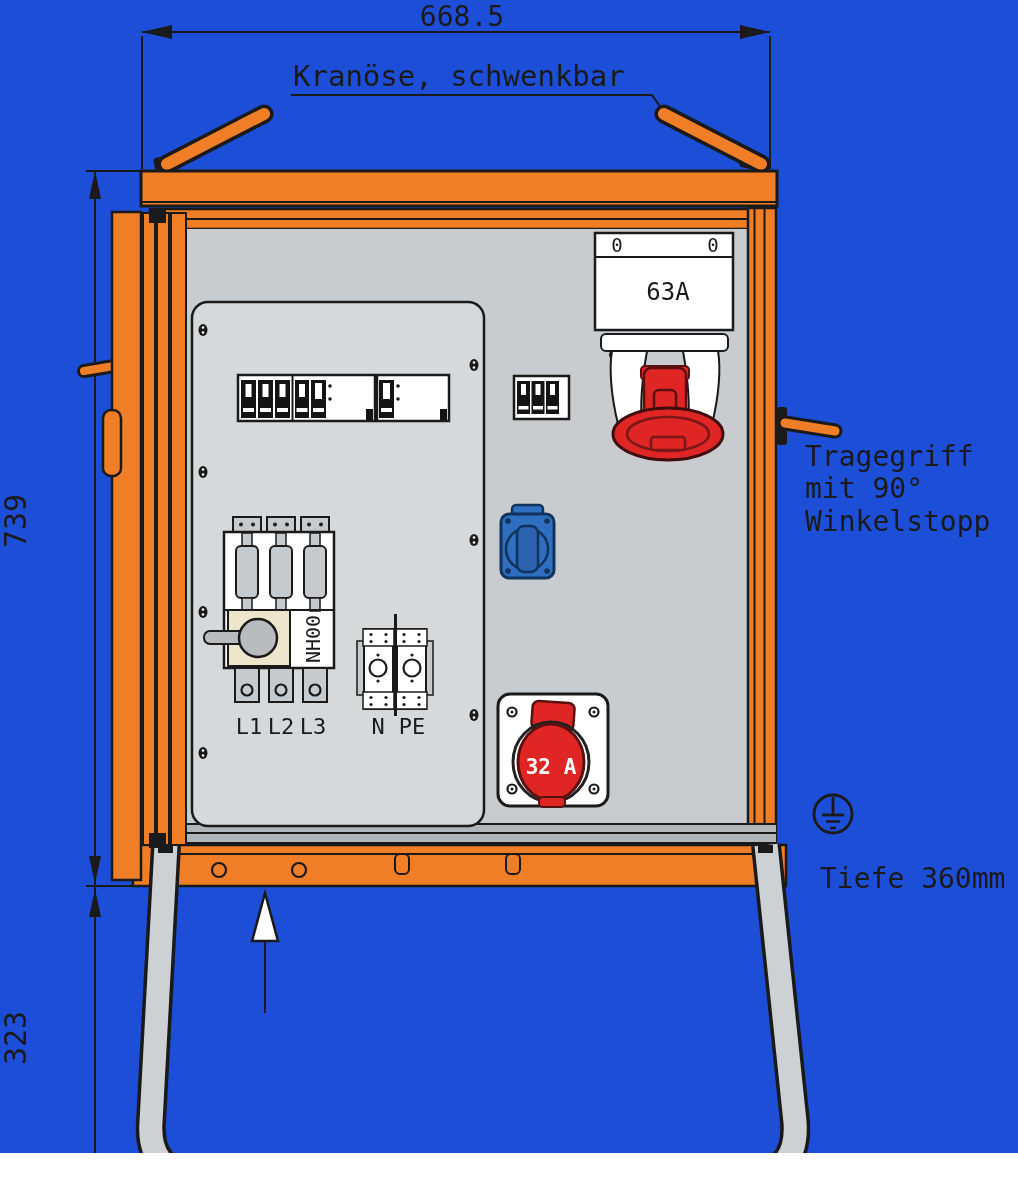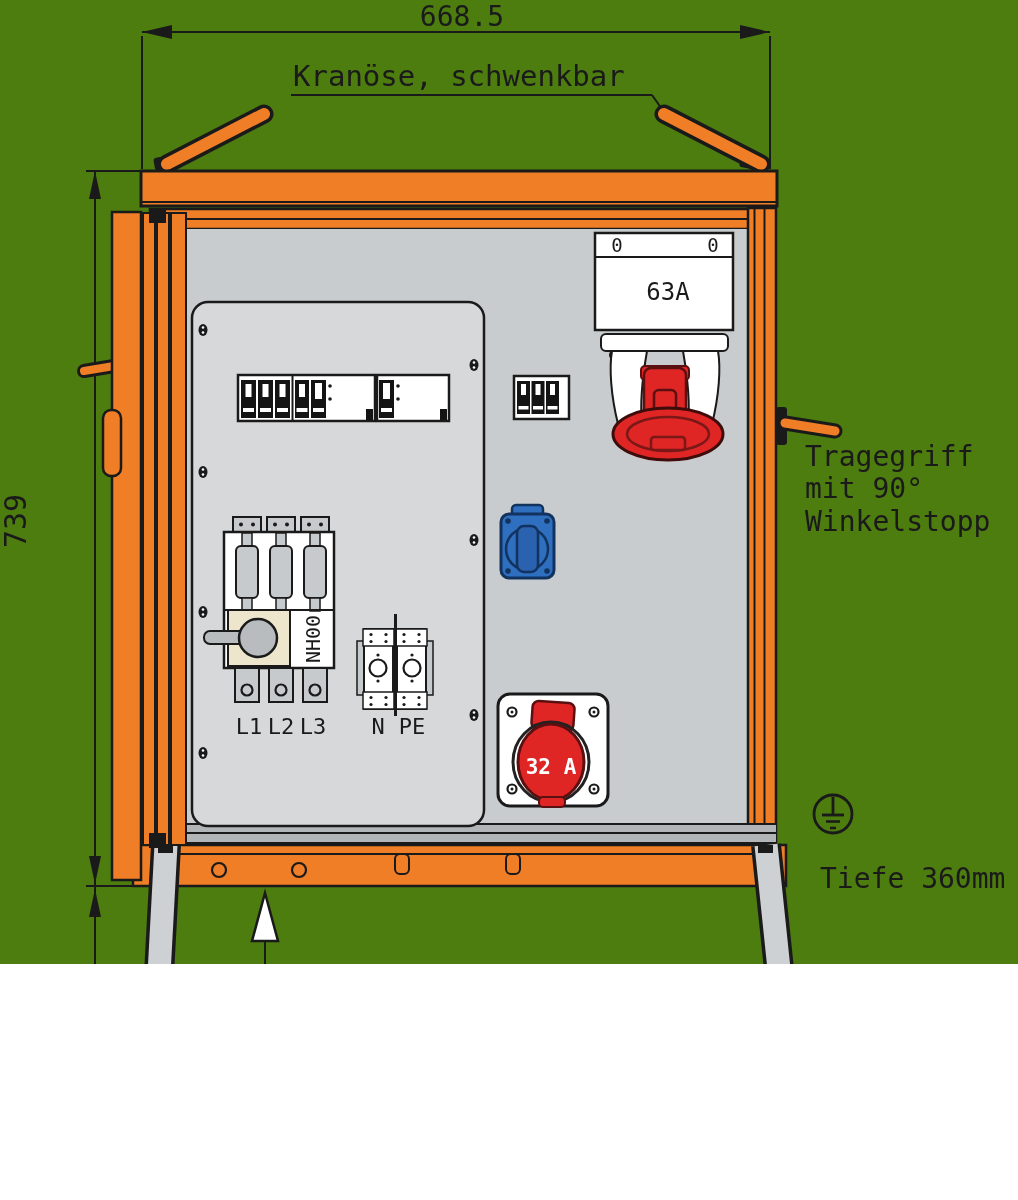--- a/index.html
+++ b/index.html
@@ -1,16 +1,16 @@
 <!DOCTYPE html>
 <html><head>
 <meta charset="utf-8">
 <style>
   html,body{margin:0;padding:0;background:#ffffff;}
-  .canvas{position:relative;width:1018px;height:964px;background:#4d7c0f;overflow:hidden;}
+  .canvas{position:relative;width:1018px;height:1153px;background:#1d4ed8;overflow:hidden;}
   svg{display:block;}
   text.cad{font-family:"DejaVu Sans Mono","Liberation Mono",monospace;fill:#1A1A1A;}
   .ln{stroke:#1A1A1A;stroke-width:2;fill:none;}
   .arr{fill:#1A1A1A;stroke:none;}
   .orange{fill:#F07E26;stroke:#1A1A1A;}
   .wbox{fill:#FFFFFF;stroke:#1A1A1A;}
   .grey{fill:#C7CACC;stroke:#1A1A1A;}
   .blk{fill:#141414;stroke:none;}
   .red{fill:#E02525;stroke:#5A1010;}
   .blue{fill:#2E6FC0;stroke:#13335F;}

